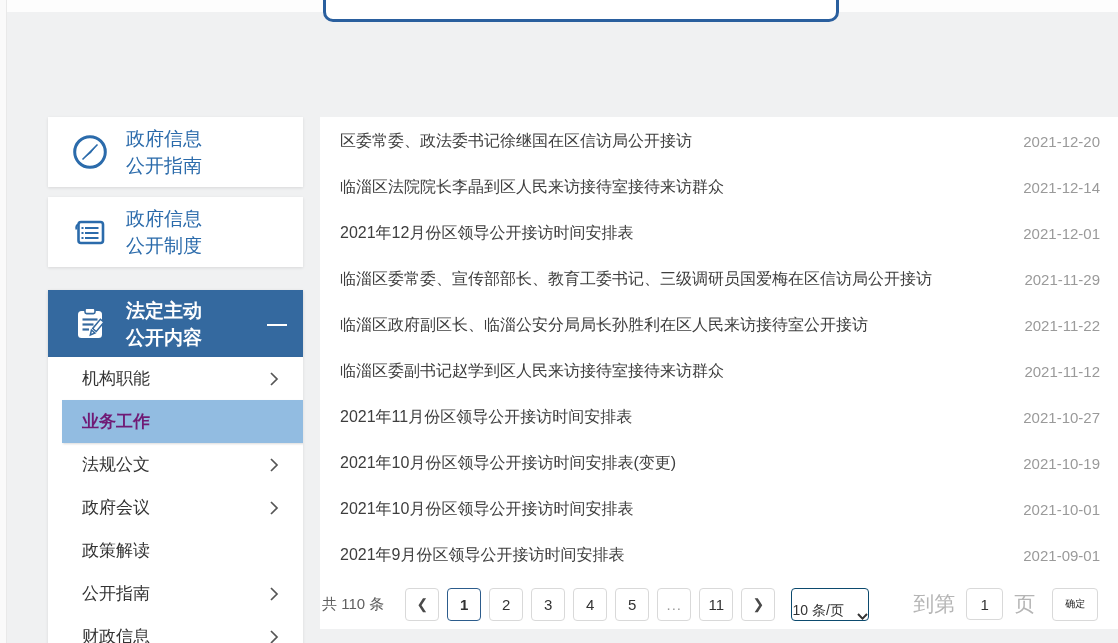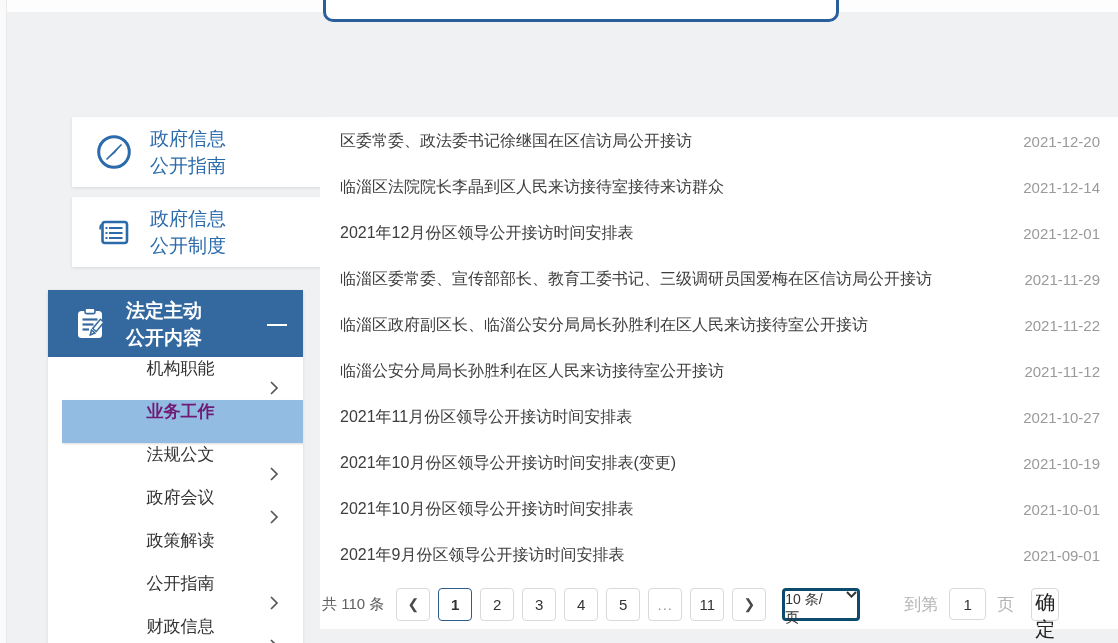--- a/index.html
+++ b/index.html
@@ -20,85 +20,85 @@
   }
   .search-input {
     position:absolute; left:10px; top:14px; width:440px; height:24px;
     border:none; outline:none; font-size:15px; font-family:inherit; background:transparent; color:#333;
   }
   .search-icon { position:absolute; right:9px; top:-8px; width:28px; height:28px; cursor:pointer; }
 
   
   .side-card {
     position:absolute; left:48px; width:255px; height:70px; background:#fff;
-    box-shadow:0 1px 3px rgba(0,0,0,.10); display:flex; align-items:center; cursor:pointer;margin-left:24px;
+    box-shadow:0 1px 3px rgba(0,0,0,.10); display:flex; align-items:center; cursor:pointer;
   }
   .side-card .icon { margin-left:22px; width:40px; height:40px; flex:0 0 40px; }
   .side-card .side-label { margin-left:16px; font-size:19px; line-height:27px; color:#2b6bab; }
   #card-guide { top:117px; }
   #card-system { top:197px; }
   .side-header {
     position:absolute; left:48px; top:290px; width:255px; height:67px; background:#34699f;
     display:flex; align-items:center; cursor:pointer; box-shadow:0 1px 3px rgba(0,0,0,.15);
   }
   .side-header .icon { margin-left:22px; width:40px; height:40px; flex:0 0 40px; }
   .side-header .side-label { margin-left:16px; font-size:19px; line-height:27px; color:#fff;font-weight:bold; }
   .side-header .collapse { margin-left:auto; margin-right:16px; color:#fff; font-size:20px; font-weight:bold; }
 
   .side-menu {
     position:absolute; left:48px; top:357px; width:255px; height:300px; background:#fff;
     box-shadow:0 1px 3px rgba(0,0,0,.10); overflow:hidden;
   }
   .menu-item {
     height:43px; display:flex; align-items:center; padding:0 24px 0 34px;
-    font-size:17px; color:#333; cursor:pointer;flex-direction:column;
+    font-size:17px; color:#333; cursor:pointer;
   }
   .menu-item .chev { margin-left:auto; display:flex; }
   .menu-item.active {
     background:#92bce1; margin-left:14px; padding-left:20px;
     color:#701a75; font-weight:bold; box-shadow:1px 1px 2px rgba(0,0,0,.15);
   }
 
   
   .content { position:absolute; left:320px; top:117px; width:798px; height:512px; background:#fff; }
   .rows { position:absolute; top:1px; left:0; right:0; }
   .row { height:46px; display:flex; align-items:center; padding:0 18px 0 20px; }
   .row .title { font-size:16px; color:#3d3d3d; cursor:pointer; white-space:nowrap; overflow:hidden; }
   .row .date { margin-left:auto; font-size:15px; color:#9a9a9a; padding-left:12px; }
 
   
   .pagination {
     position:absolute; left:2px; right:0; top:470px; height:34px;
     display:flex; align-items:center; font-size:15px; color:#333;
   }
-  .total { color:#606060; margin-right:12px; }
+  .total { color:#606060; margin-right:21px; }
   .pbtn {
     min-width:34px; height:33px; border:1px solid #d9d9d9; border-radius:4px; background:#fff;
     font-size:15px; color:#333; margin-right:8px; display:flex; align-items:center; justify-content:center;
     font-family:inherit; cursor:pointer;
   }
   .pbtn.nav { color:#4a4a4a; font-size:14px; }
   .pbtn.active { border:1px solid #2c5c8c; font-weight:bold; }
   .pbtn.ellipsis { color:#9a9a9a; letter-spacing:1px; }
   .pages { display:flex; }
   .psize {
-    width:78px; height:33px; border:3px solid #0c4a6e; border-radius:4px; background:#fff;
-    display:flex; align-items:flex-start; justify-content:center; gap:13px; margin-left:8px;
+    width:78px; height:33px; border:1px solid #0c4a6e; border-radius:4px; background:#fff;
+    display:flex; align-items:flex-end; justify-content:center; gap:13px; margin-left:8px;
     font-size:14px; color:#333; cursor:pointer;
   }
-  .goto-label { color:#b5b5b5; font-size:17px; }
+  .goto-label { color:#b5b5b5; font-size:21px; }
   .goto-prefix { margin-left:44px; }
   .goto-suffix { margin-left:11px; }
   .goto-input {
     width:37px; height:32px; border:1px solid #d9d9d9; border-radius:4px; margin-left:11px;
     text-align:center; font-size:15px; color:#333; font-family:inherit; outline:none; background:#fff;
   }
   .confirm {
-    width:28px; height:33px; border:1px solid #d9d9d9; border-radius:4px; background:#fff;
-    font-size:20px; color:#222; margin-left:17px; font-family:inherit; cursor:pointer;
+    width:46px; height:33px; border:1px solid #d9d9d9; border-radius:4px; background:#fff;
+    font-size:10px; color:#222; margin-left:17px; font-family:inherit; cursor:pointer;
   }
 </style>
 </head>
 <body>
 
 <div class="top-band"></div>
 <div class="left-strip"></div>
 
 <div class="search-box">
   <input class="search-input" type="text" placeholder="" style="">
@@ -232,21 +232,21 @@
   </div>
       <div class="row">
     <span class="title">临淄区委常委、宣传部部长、教育工委书记、三级调研员国爱梅在区信访局公开接访</span>
     <span class="date">2021-11-29</span>
   </div>
       <div class="row">
     <span class="title">临淄区政府副区长、临淄公安分局局长孙胜利在区人民来访接待室公开接访</span>
     <span class="date">2021-11-22</span>
   </div>
       <div class="row">
-    <span class="title">临淄公安分局局长孙胜利在区人民来访接待室公开接访</span>
+    <span class="title">临淄区委副书记赵学到区人民来访接待室接待来访群众</span>
     <span class="date">2021-11-12</span>
   </div>
       <div class="row">
     <span class="title">2021年11月份区领导公开接访时间安排表</span>
     <span class="date">2021-10-27</span>
   </div>
       <div class="row">
     <span class="title">2021年10月份区领导公开接访时间安排表(变更)</span>
     <span class="date">2021-10-19</span>
   </div>

